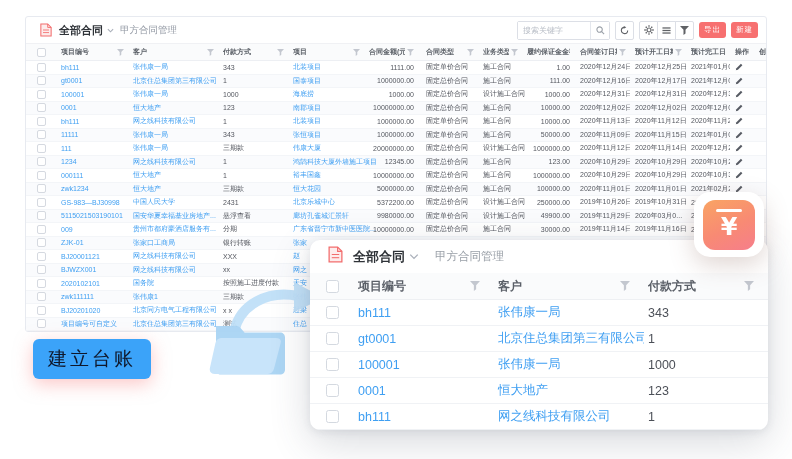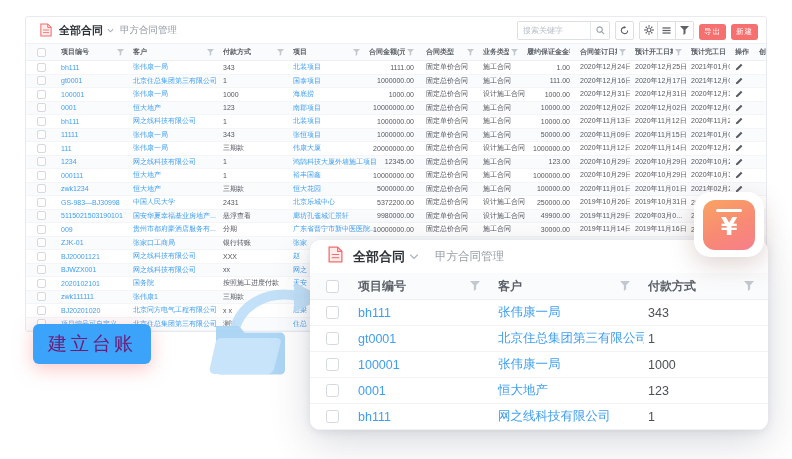--- a/index.html
+++ b/index.html
@@ -7,21 +7,21 @@
 body { position:relative; background:#fff; font-family:"Liberation Sans","DejaVu Sans",sans-serif; overflow:hidden; }
 
 
 .main-card { position:absolute; left:25px; top:16px; width:742px; height:316px;
   background:#fff; border:1px solid #e7eaf0; border-radius:3px; overflow:hidden; z-index:1; }
 .toolbar { height:27px; display:flex; align-items:center; padding:0 8px 0 14px; border-bottom:1px solid #f0f1f4; }
 .doc-icon { display:inline-flex; margin-right:7px; flex:none; }
 .win-title { font-size:11px; font-weight:bold; color:#2f3338; }
 .caret { display:inline-flex; margin:0 6px 0 4px; }
 .win-sub { font-size:9.5px; color:#9298a3; }
-.toolbar-right { margin-left:auto; display:flex; align-items:flex-end; gap:5px; }
+.toolbar-right { margin-left:auto; display:flex; align-items:center; gap:5px; }
 .search-box { display:flex; align-items:center; border:1px solid #dcdfe6; border-radius:2px; height:19px; background:#fff; }
 .search-box input { border:none; outline:none; width:72px; height:17px; font-size:8px; padding:0 5px; color:#54575f; font-family:inherit; }
 .search-box input::placeholder { color:#b8bdc6; }
 .search-btn { width:19px; height:17px; border:none; border-left:1px solid #e4e7ed; background:#fff; display:flex; align-items:center; justify-content:center; cursor:pointer; }
 .icon-btn { width:19px; height:19px; border:1px solid #dcdfe6; border-radius:2px; background:#fff; display:flex; align-items:center; justify-content:center; cursor:pointer; }
 .icon-group { display:flex; }
 .icon-group .icon-btn { border-radius:0; margin-left:-1px; }
 .icon-group .icon-btn:first-child { border-radius:2px 0 0 2px; margin-left:0; }
 .icon-group .icon-btn:last-child { border-radius:0 2px 2px 0; }
 .red-btn { height:16px; padding:0 5px; border:none; border-radius:3px; background:#f77070; color:#fff; font-size:7.5px; font-family:inherit; cursor:pointer; letter-spacing:1px; }
@@ -44,21 +44,21 @@
 .c6{width:60px; padding-left:8px;}
 .c7{width:44px; overflow:visible;}
 .c8{width:52px;}
 .c9{width:56px; padding-left:6px;} .c10{width:56px;} .c11{width:44px;}
 .c12{width:24px;} .c13{width:24px;}
 
 
 .folder-art { position:absolute; left:200px; top:272px; z-index:4; opacity:.95; }
 
 
-.ledger-btn { position:absolute; left:33px; top:324px; z-index:6; background:#3ba3f9; color:#701a75;
+.ledger-btn { position:absolute; left:33px; top:339px; z-index:6; background:#3ba3f9; color:#0f172a;
   font-size:19px; font-weight:500; letter-spacing:3px; padding:7px 15px; border-radius:6px;
   box-shadow:0 5px 18px rgba(249,145,145,.5); cursor:pointer; }
 
 
 .zoom-panel { position:absolute; left:310px; top:240px; width:458px; height:190px; background:#fff;
   border-radius:10px; box-shadow:0 12px 40px rgba(60,70,90,.20), 0 2px 8px rgba(60,70,90,.10);
   overflow:hidden; z-index:8; }
 .panel-head { height:33px; display:flex; align-items:center; padding:0 18px; }
 .panel-title { font-size:13px; font-weight:bold; color:#2f3338; margin-left:10px; }
 .panel-sub { font-size:11.5px; color:#9aa0a8; margin-left:10px; }

